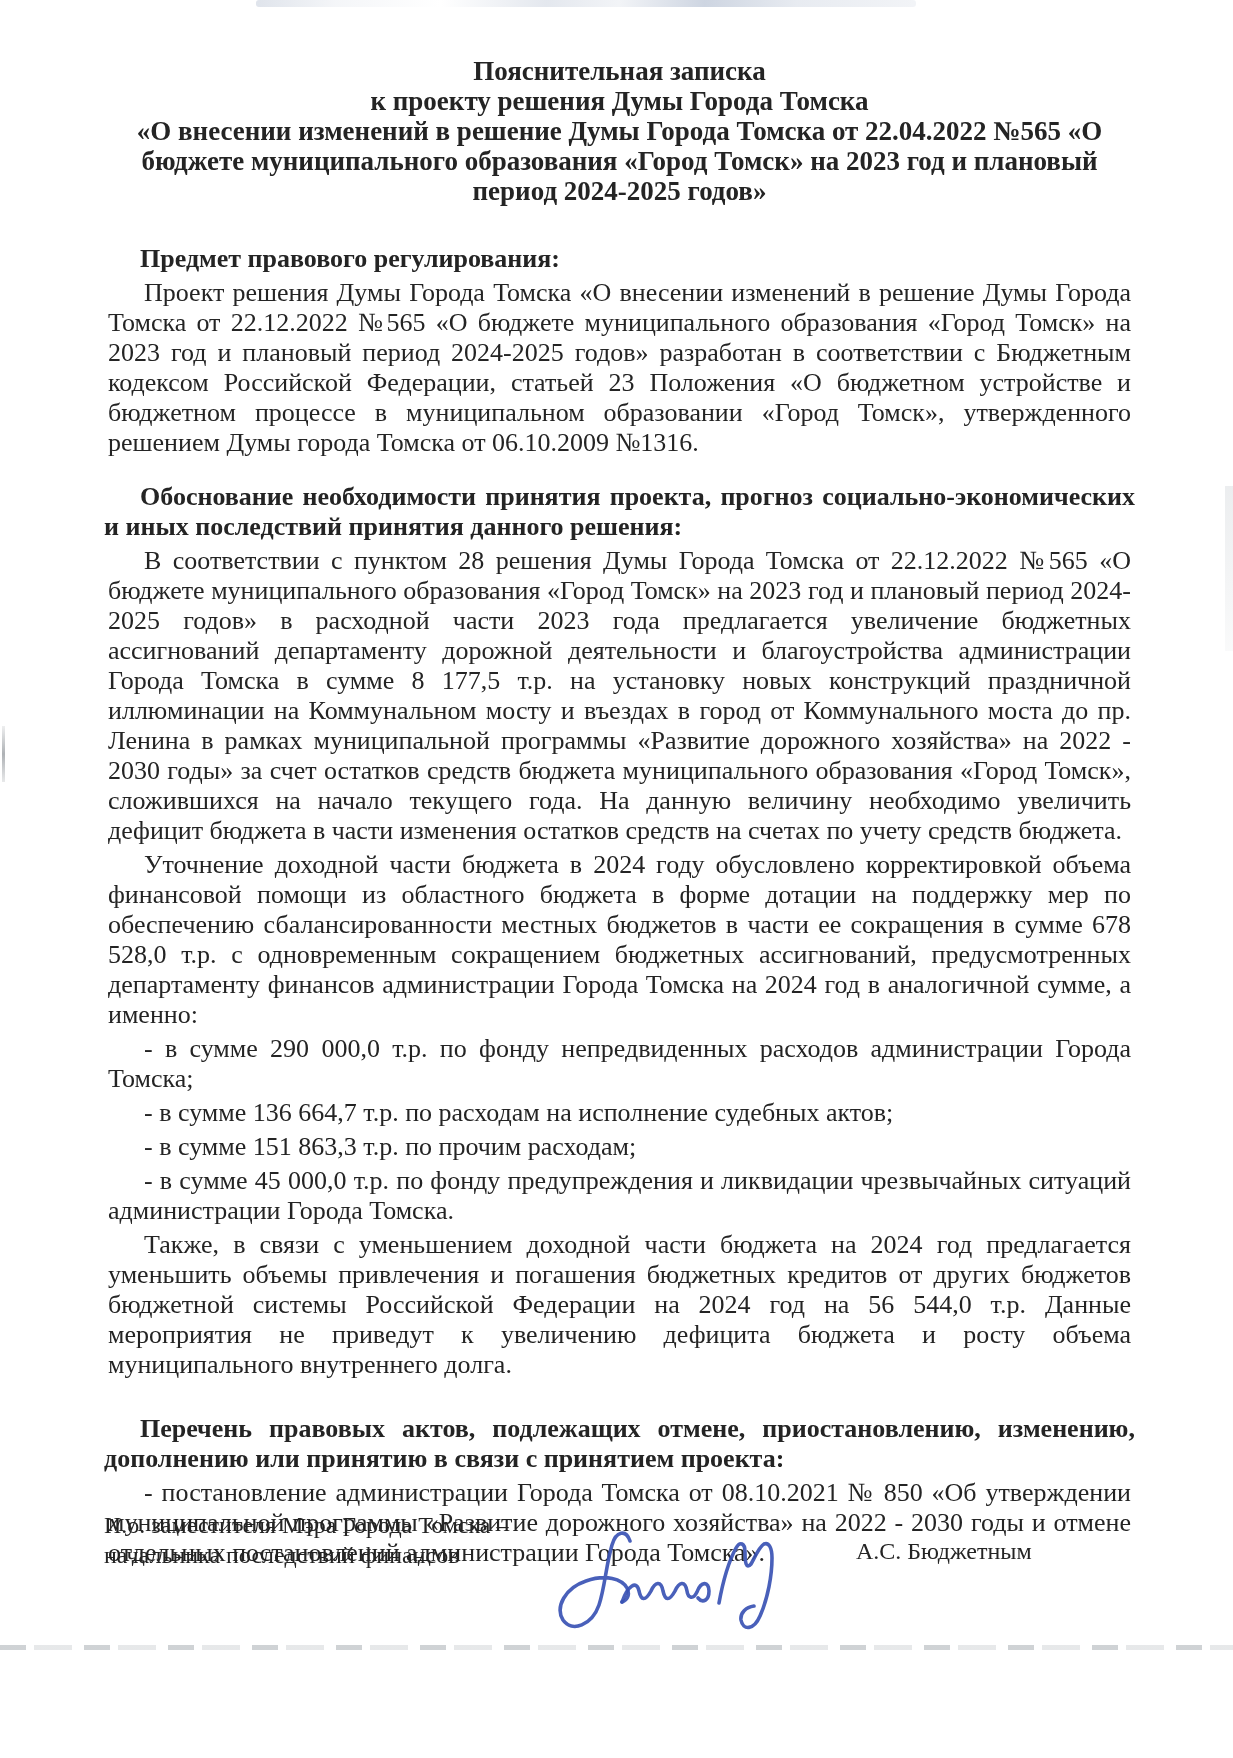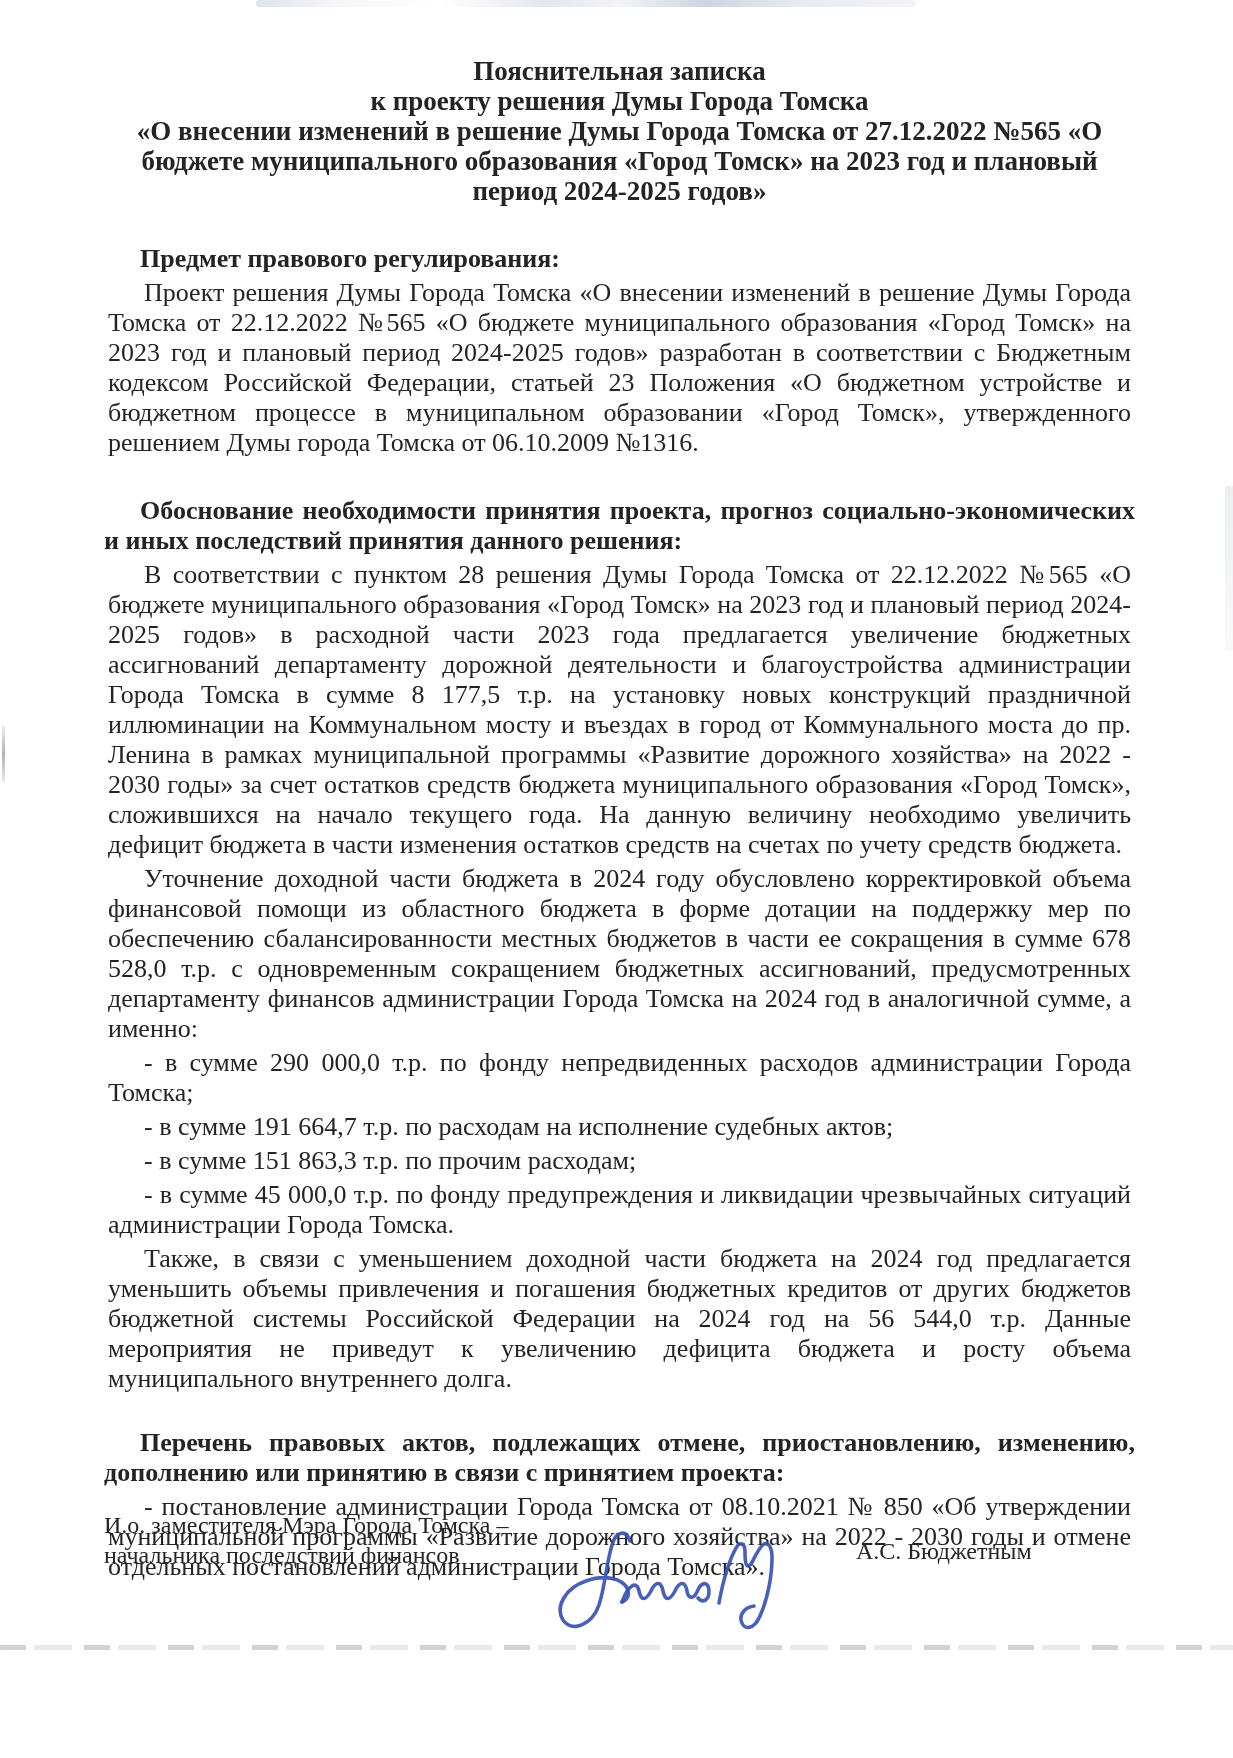--- a/index.html
+++ b/index.html
@@ -25,21 +25,21 @@
     margin: 0;
     padding-top: 56px;
     text-align: center;
     font-weight: bold;
     font-size: 27px;
     line-height: 30px;
   }
   .tline { display: block; }
   .heading  { margin: 0; font-weight: bold; text-indent: 36px; font-family: Liberation Serif, serif; }
   .h-subject { margin-top: 38px; }
-  .h-just    { margin-top: 38px; text-align: justify; }
+  .h-just    { margin-top: 24px; text-align: justify; }
   .h-acts    { margin-top: 34px; text-align: justify; }
   .para {
     margin: 4px;
     text-align: justify;
     text-indent: 36px;
   }
   .signature {
     position: absolute;
     left: 104px;
     top: 1510px;
@@ -98,31 +98,31 @@
 </head>
 <body>
 
 <div class="page">
 
   <div class="content">
 
     <h1 class="title">
       <span class="tline">Пояснительная записка</span>
       <span class="tline">к проекту решения Думы Города Томска</span>
-      <span class="tline">«О внесении изменений в решение Думы Города Томска от 27.12.2022 №565 «О бюджете муниципального образования «Город Томск» на 2023 год и плановый период 2024-2025 годов»</span>
+      <span class="tline">«О внесении изменений в решение Думы Города Томска от 22.04.2022 №565 «О бюджете муниципального образования «Город Томск» на 2023 год и плановый период 2024-2025 годов»</span>
     </h1>
 
     <p class="heading h-subject">Предмет правового регулирования:</p>
     <p class="para">Проект решения Думы Города Томска «О внесении изменений в решение Думы Города Томска от 22.12.2022 №565 «О бюджете муниципального образования «Город Томск» на 2023 год и плановый период 2024-2025 годов» разработан в соответствии с Бюджетным кодексом Российской Федерации, статьей 23 Положения «О бюджетном устройстве и бюджетном процессе в муниципальном образовании «Город Томск», утвержденного решением Думы города Томска от 06.10.2009 №1316.</p>
 
     <p class="heading h-just">Обоснование необходимости принятия проекта, прогноз социально-экономических и иных последствий принятия данного решения:</p>
     <p class="para">В соответствии с пунктом 28 решения Думы Города Томска от 22.12.2022 №565 «О бюджете муниципального образования «Город Томск» на 2023 год и плановый период 2024-2025 годов» в расходной части 2023 года предлагается увеличение бюджетных ассигнований департаменту дорожной деятельности и благоустройства администрации Города Томска в сумме 8 177,5 т.р. на установку новых конструкций праздничной иллюминации на Коммунальном мосту и въездах в город от Коммунального моста до пр. Ленина в рамках муниципальной программы «Развитие дорожного хозяйства» на 2022 - 2030 годы» за счет остатков средств бюджета муниципального образования «Город Томск», сложившихся на начало текущего года. На данную величину необходимо увеличить дефицит бюджета в части изменения остатков средств на счетах по учету средств бюджета.</p>
     <p class="para">Уточнение доходной части бюджета в 2024 году обусловлено корректировкой объема финансовой помощи из областного бюджета в форме дотации на поддержку мер по обеспечению сбалансированности местных бюджетов в части ее сокращения в сумме 678 528,0 т.р. с одновременным сокращением бюджетных ассигнований, предусмотренных департаменту финансов администрации Города Томска на 2024 год в аналогичной сумме, а именно:</p>
     <p class="para">- в сумме 290 000,0 т.р. по фонду непредвиденных расходов администрации Города Томска;</p>
-    <p class="para">- в сумме 191 664,7 т.р. по расходам на исполнение судебных актов;</p>
+    <p class="para">- в сумме 136 664,7 т.р. по расходам на исполнение судебных актов;</p>
     <p class="para">- в сумме 151 863,3 т.р. по прочим расходам;</p>
     <p class="para">- в сумме 45 000,0 т.р. по фонду предупреждения и ликвидации чрезвычайных ситуаций администрации Города Томска.</p>
     <p class="para">Также, в связи с уменьшением доходной части бюджета на 2024 год предлагается уменьшить объемы привлечения и погашения бюджетных кредитов от других бюджетов бюджетной системы Российской Федерации на 2024 год на 56 544,0 т.р. Данные мероприятия не приведут к увеличению дефицита бюджета и росту объема муниципального внутреннего долга.</p>
 
     <p class="heading h-acts">Перечень правовых актов, подлежащих отмене, приостановлению, изменению, дополнению или принятию в связи с принятием проекта:</p>
     <p class="para">- постановление администрации Города Томска от 08.10.2021 № 850 «Об утверждении муниципальной программы «Развитие дорожного хозяйства» на 2022 - 2030 годы и отмене отдельных постановлений администрации Города Томска».</p>
 
   </div>
 
   <div class="signature">

